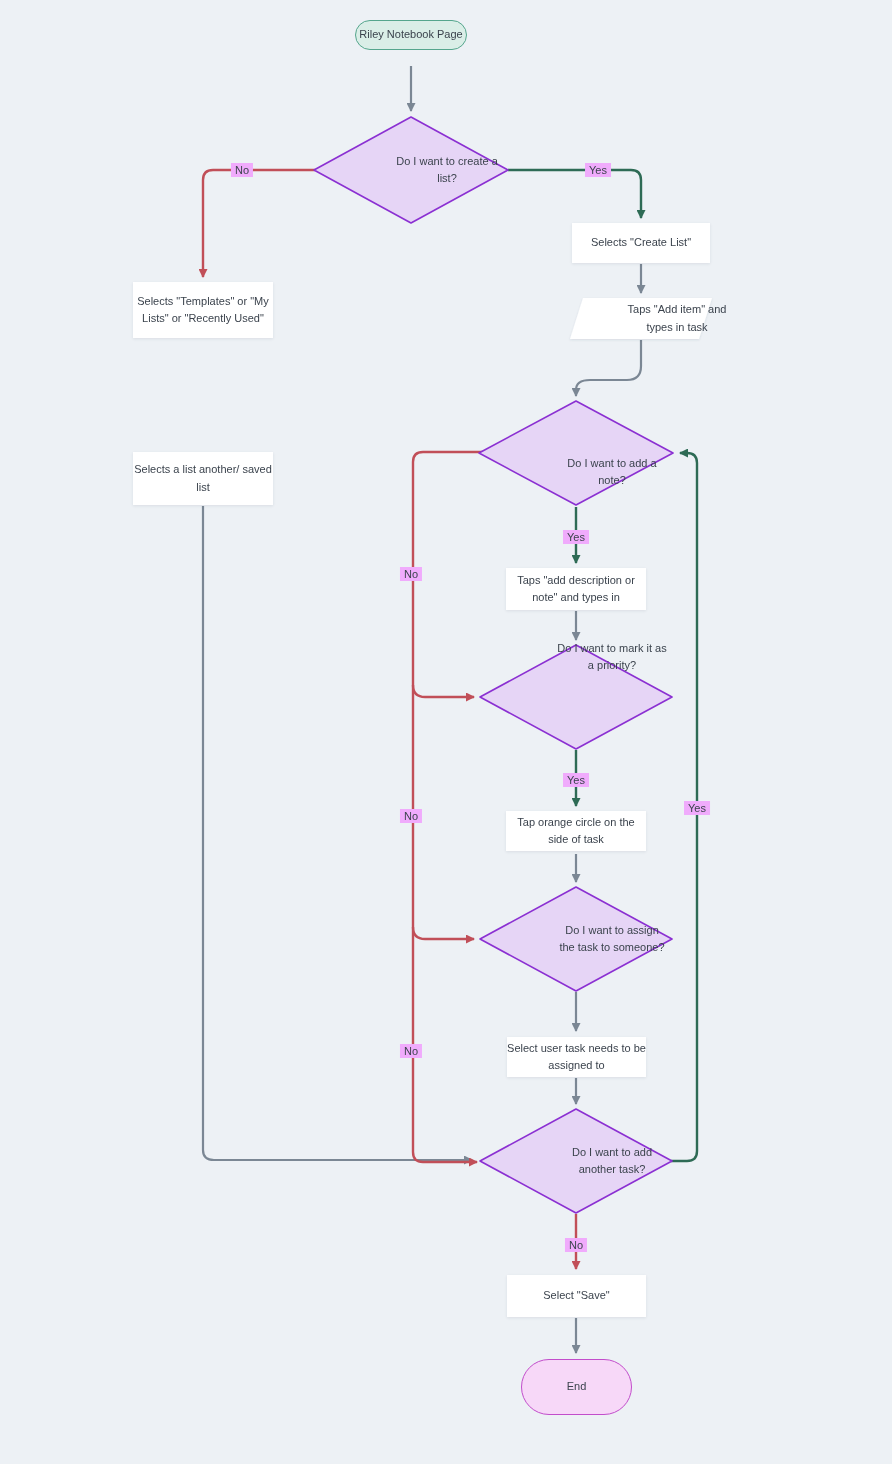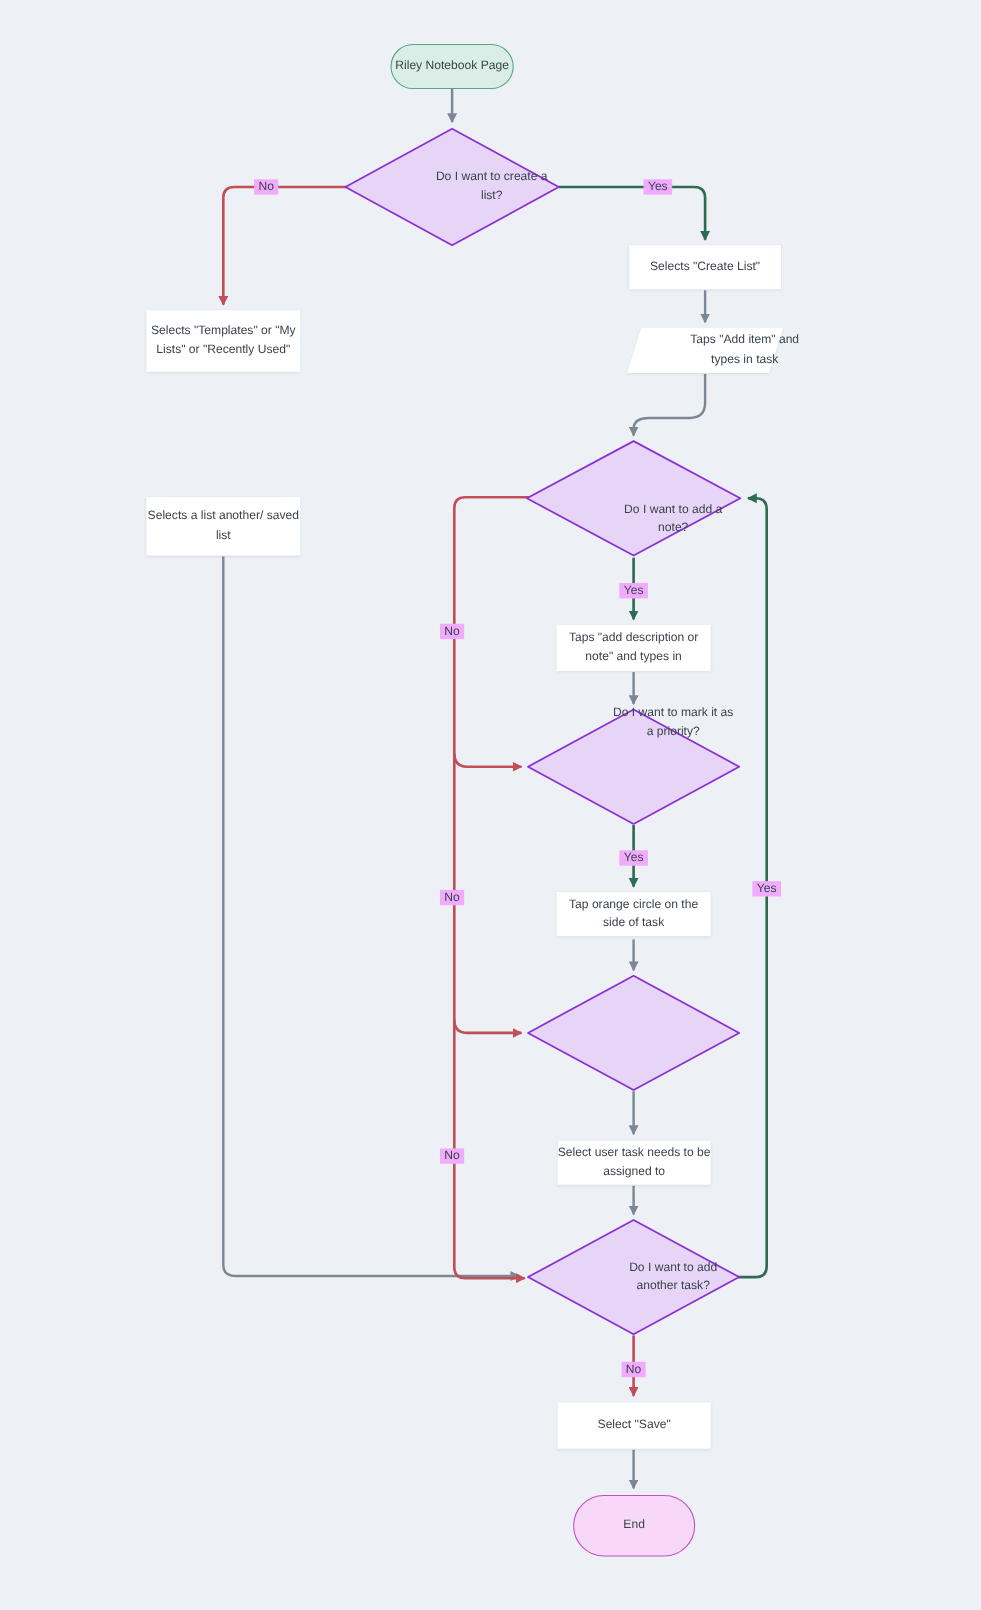--- a/index.html
+++ b/index.html
@@ -94,36 +94,37 @@
 
     <polygon points="411,117 508,170 411,223 314,170" fill="#e6d5f6" stroke="#8b30d2" stroke-width="1.6" stroke-linejoin="round"></polygon>
     <polygon points="576,401 673,453 576,505 479,453" fill="#e6d5f6" stroke="#8b30d2" stroke-width="1.6" stroke-linejoin="round"></polygon>
     <polygon points="576,645 672,697 576,749 480,697" fill="#e6d5f6" stroke="#8b30d2" stroke-width="1.6" stroke-linejoin="round"></polygon>
     <polygon points="576,887 672,939 576,991 480,939" fill="#e6d5f6" stroke="#8b30d2" stroke-width="1.6" stroke-linejoin="round"></polygon>
     <polygon points="576,1109 672,1161 576,1213 480,1161" fill="#e6d5f6" stroke="#8b30d2" stroke-width="1.6" stroke-linejoin="round"></polygon>
 
     <polygon points="583,298 712,298 699,339 570,339" fill="#ffffff" filter="url(#boxshadow)"></polygon>
   </svg>
 
-  <div class="node terminator-start" style="left:355px; top:40px; width:112px; height:41px;">Riley Notebook Page</div>
+  <div class="node terminator-start" style="left:355px; top:20px; width:112px; height:30px;">Riley Notebook Page</div>
   <div class="node terminator-end" style="left:521px; top:1359px; width:111px; height:56px;">End</div>
 
   <div class="node process" style="left:133px; top:282px; width:140px; height:56px;">Selects "Templates" or "My Lists" or "Recently Used"</div>
   <div class="node process" style="left:572px; top:223px; width:138px; height:40px;">Selects "Create List"</div>
   <div class="node process" style="left:133px; top:452px; width:140px; height:53px;">Selects a list another/ saved list</div>
   <div class="node process" style="left:506px; top:568px; width:140px; height:42px;">Taps "add description or note" and types in</div>
   <div class="node process" style="left:506px; top:811px; width:140px; height:40px;">Tap orange circle on the side of task</div>
   <div class="node process" style="left:507px; top:1037px; width:139px; height:40px;">Select user task needs to be assigned to</div>
   <div class="node process" style="left:507px; top:1275px; width:139px; height:42px;">Select "Save"</div>
 
   <div class="plabel" style="left:586px; top:298px; width:110px; height:41px;">Taps "Add item" and types in task</div>
 
   <div class="dlabel" style="left:353px; top:140px; width:116px; height:60px;">Do I want to create a list?</div>
   <div class="dlabel" style="left:521px; top:442px; width:110px; height:60px;">Do I want to add a note?</div>
   <div class="dlabel" style="left:521px; top:627px; width:110px; height:60px;">Do I want to mark it as a priority?</div>
+  <div class="dlabel" style="left:521px; top:897px; width:110px; height:84px;">Do I want to assign the task to someone?</div>
   <div class="dlabel" style="left:521px; top:1131px; width:110px; height:60px;">Do I want to add another task?</div>
 
   <span class="elabel" style="left:242px; top:170px;">No</span>
   <span class="elabel" style="left:598px; top:170px;">Yes</span>
   <span class="elabel" style="left:576px; top:537px;">Yes</span>
   <span class="elabel" style="left:411px; top:574px;">No</span>
   <span class="elabel" style="left:576px; top:780px;">Yes</span>
   <span class="elabel" style="left:411px; top:816px;">No</span>
   <span class="elabel" style="left:697px; top:808px;">Yes</span>
   <span class="elabel" style="left:411px; top:1051px;">No</span>

